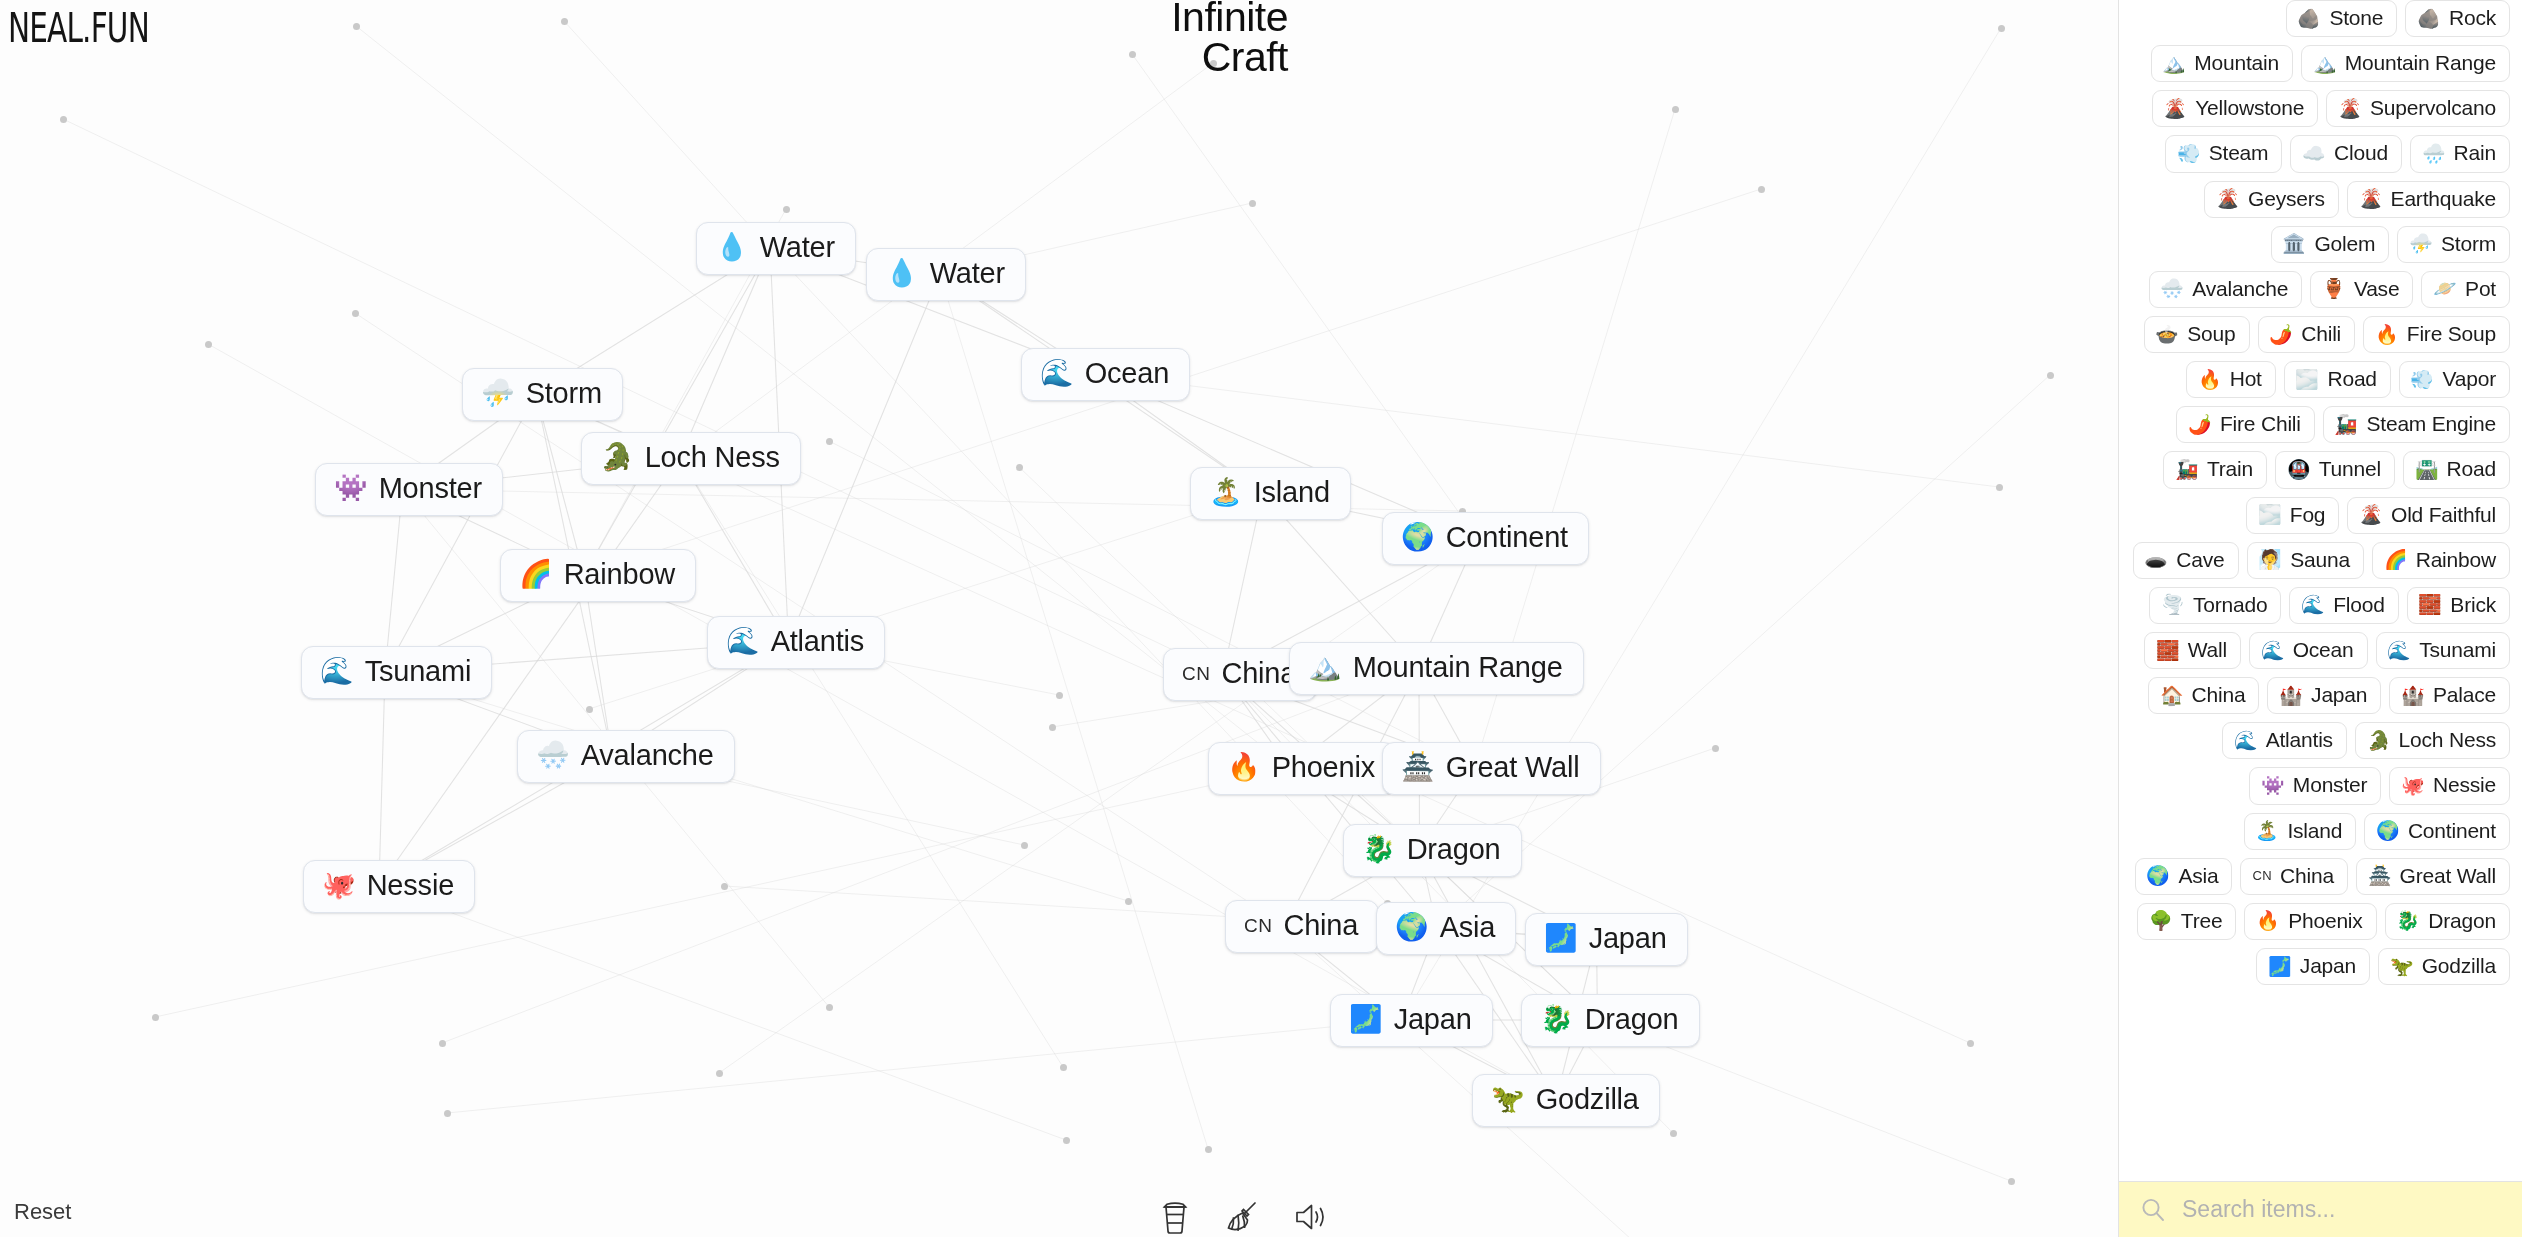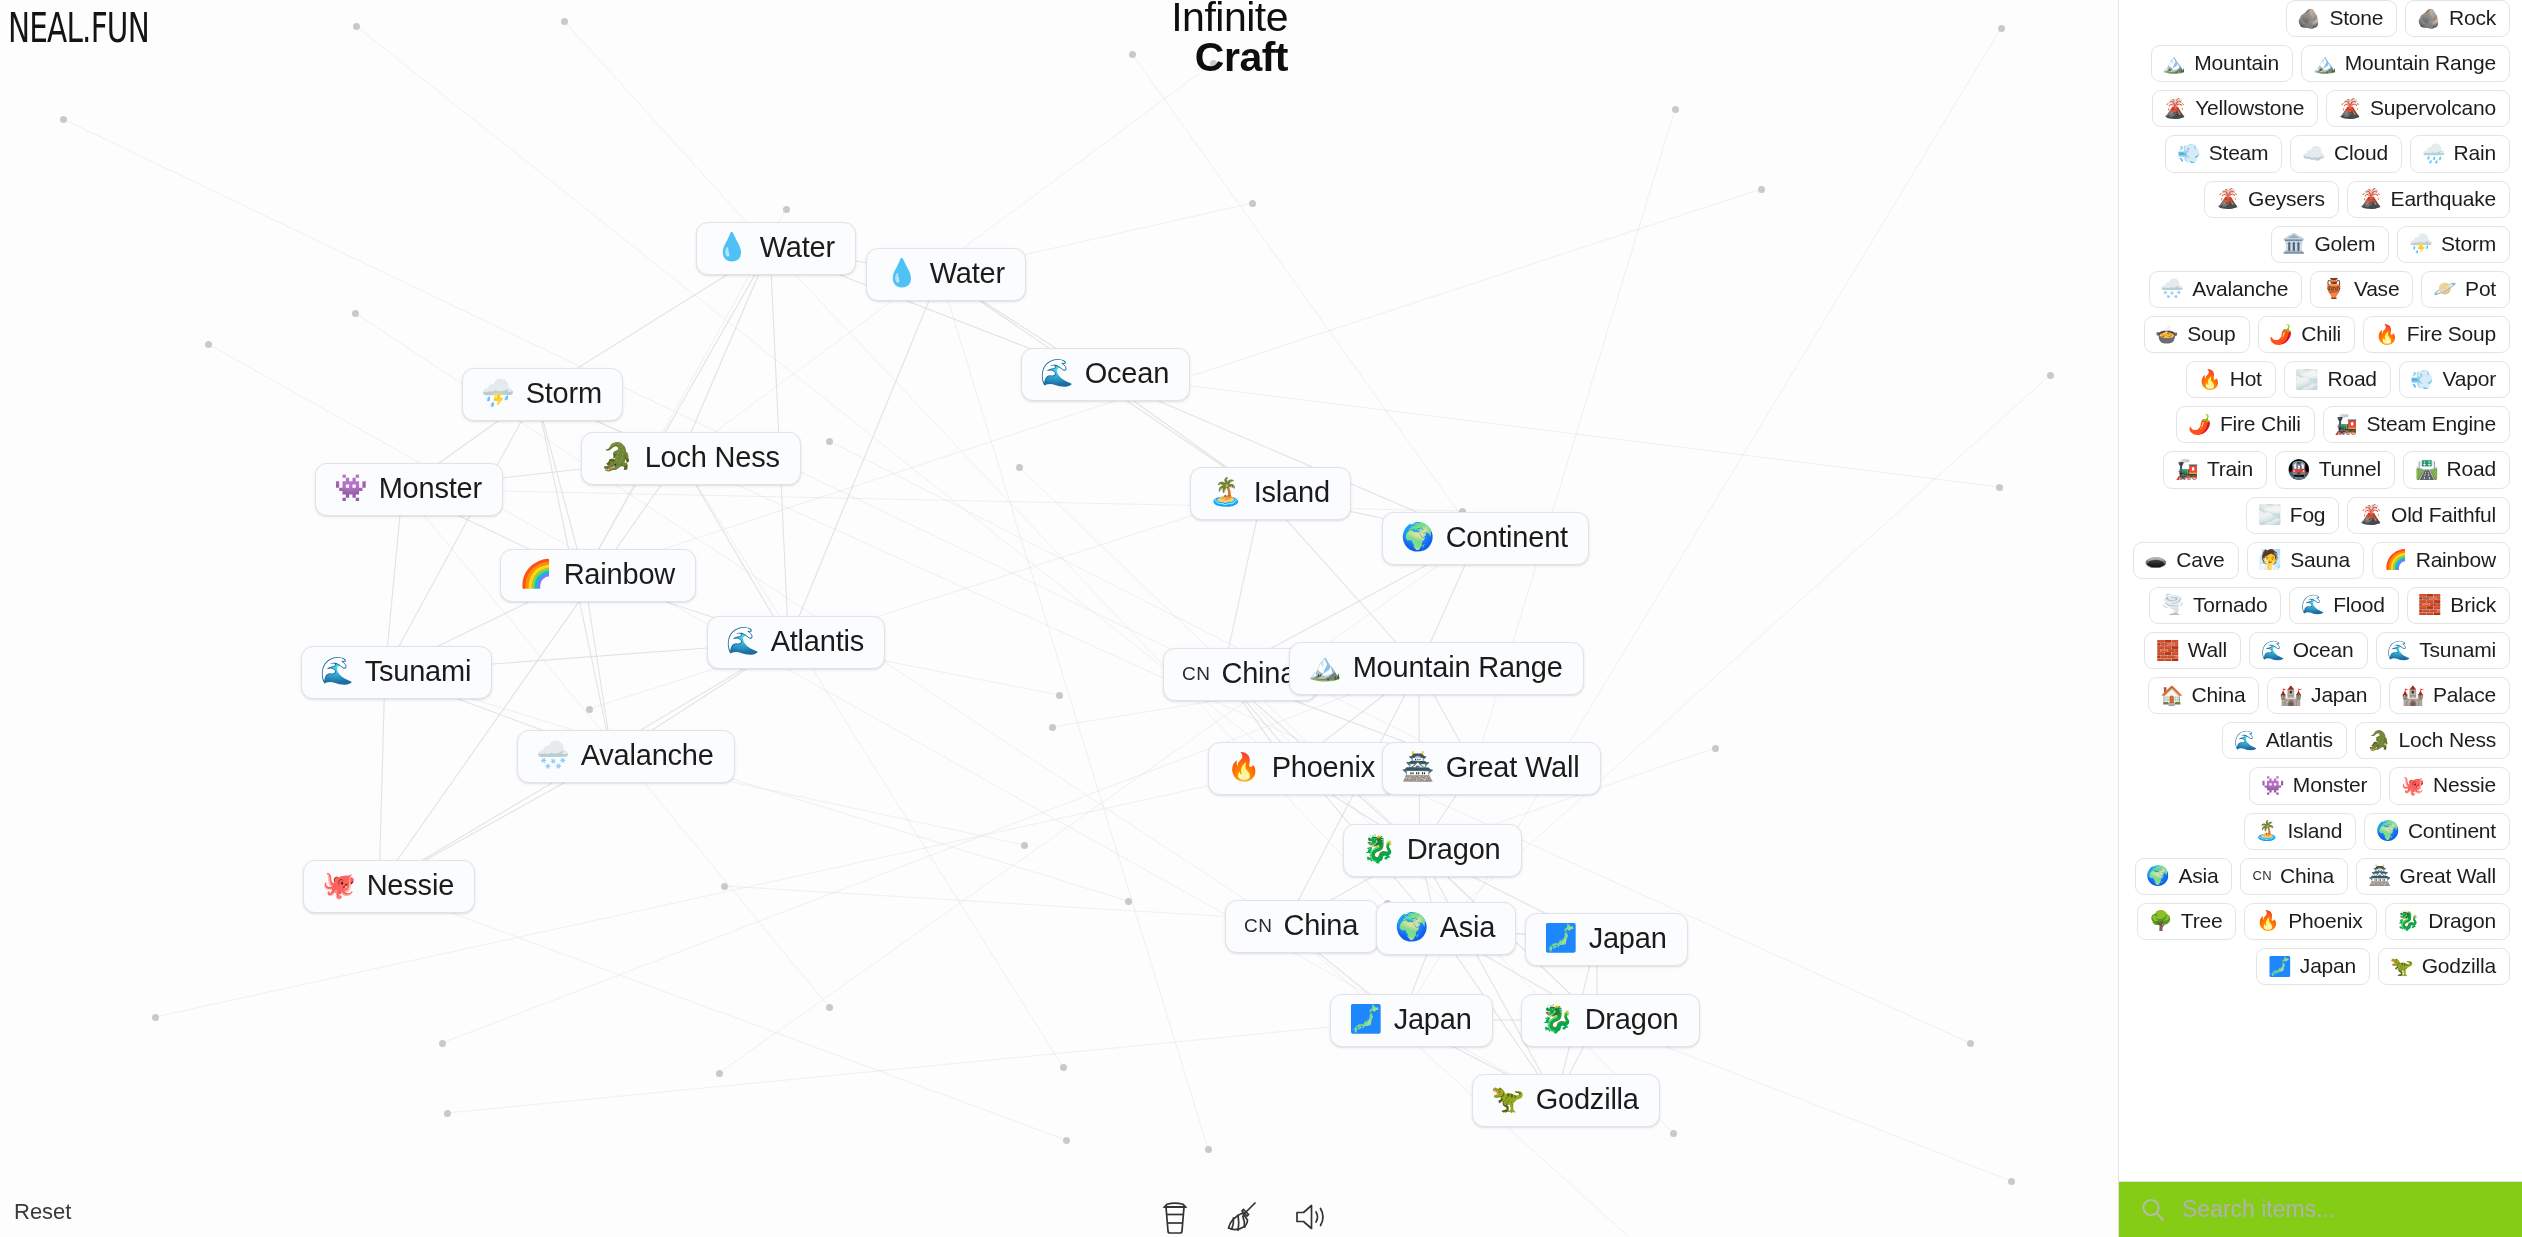--- a/index.html
+++ b/index.html
@@ -98,21 +98,21 @@
   }
   #game-title .t1 {
     display: block;
     font-size: 41px;
     font-weight: 300;
     letter-spacing: -0.5px;
   }
   #game-title .t2 {
     display: block;
     font-size: 41px;
-    font-weight: 700;
+    font-weight: 400;
     letter-spacing: -0.5px;
   }
 
   
   #reset-button {
     position: absolute;
     left: 14px;
     top: 1199px;
     font-size: 22px;
     color: #3a3a3a;
@@ -191,21 +191,21 @@
   }
 
   #search-wrap {
     flex: 0 0 auto;
     height: 56px;
     border-top: 1px solid #e3e3e3;
     display: flex;
     align-items: center;
     gap: 14px;
     padding: 0 18px 0 21px;
-    background: #84cc16;
+    background: #fef9c3;
   }
   #search-icon { display: block; flex: 0 0 auto; }
   #search-input {
     flex: 1 1 auto;
     border: none;
     outline: none;
     font-family: "Liberation Sans", sans-serif;
     font-size: 23px;
     color: #2a2a2a;
     background: transparent;

